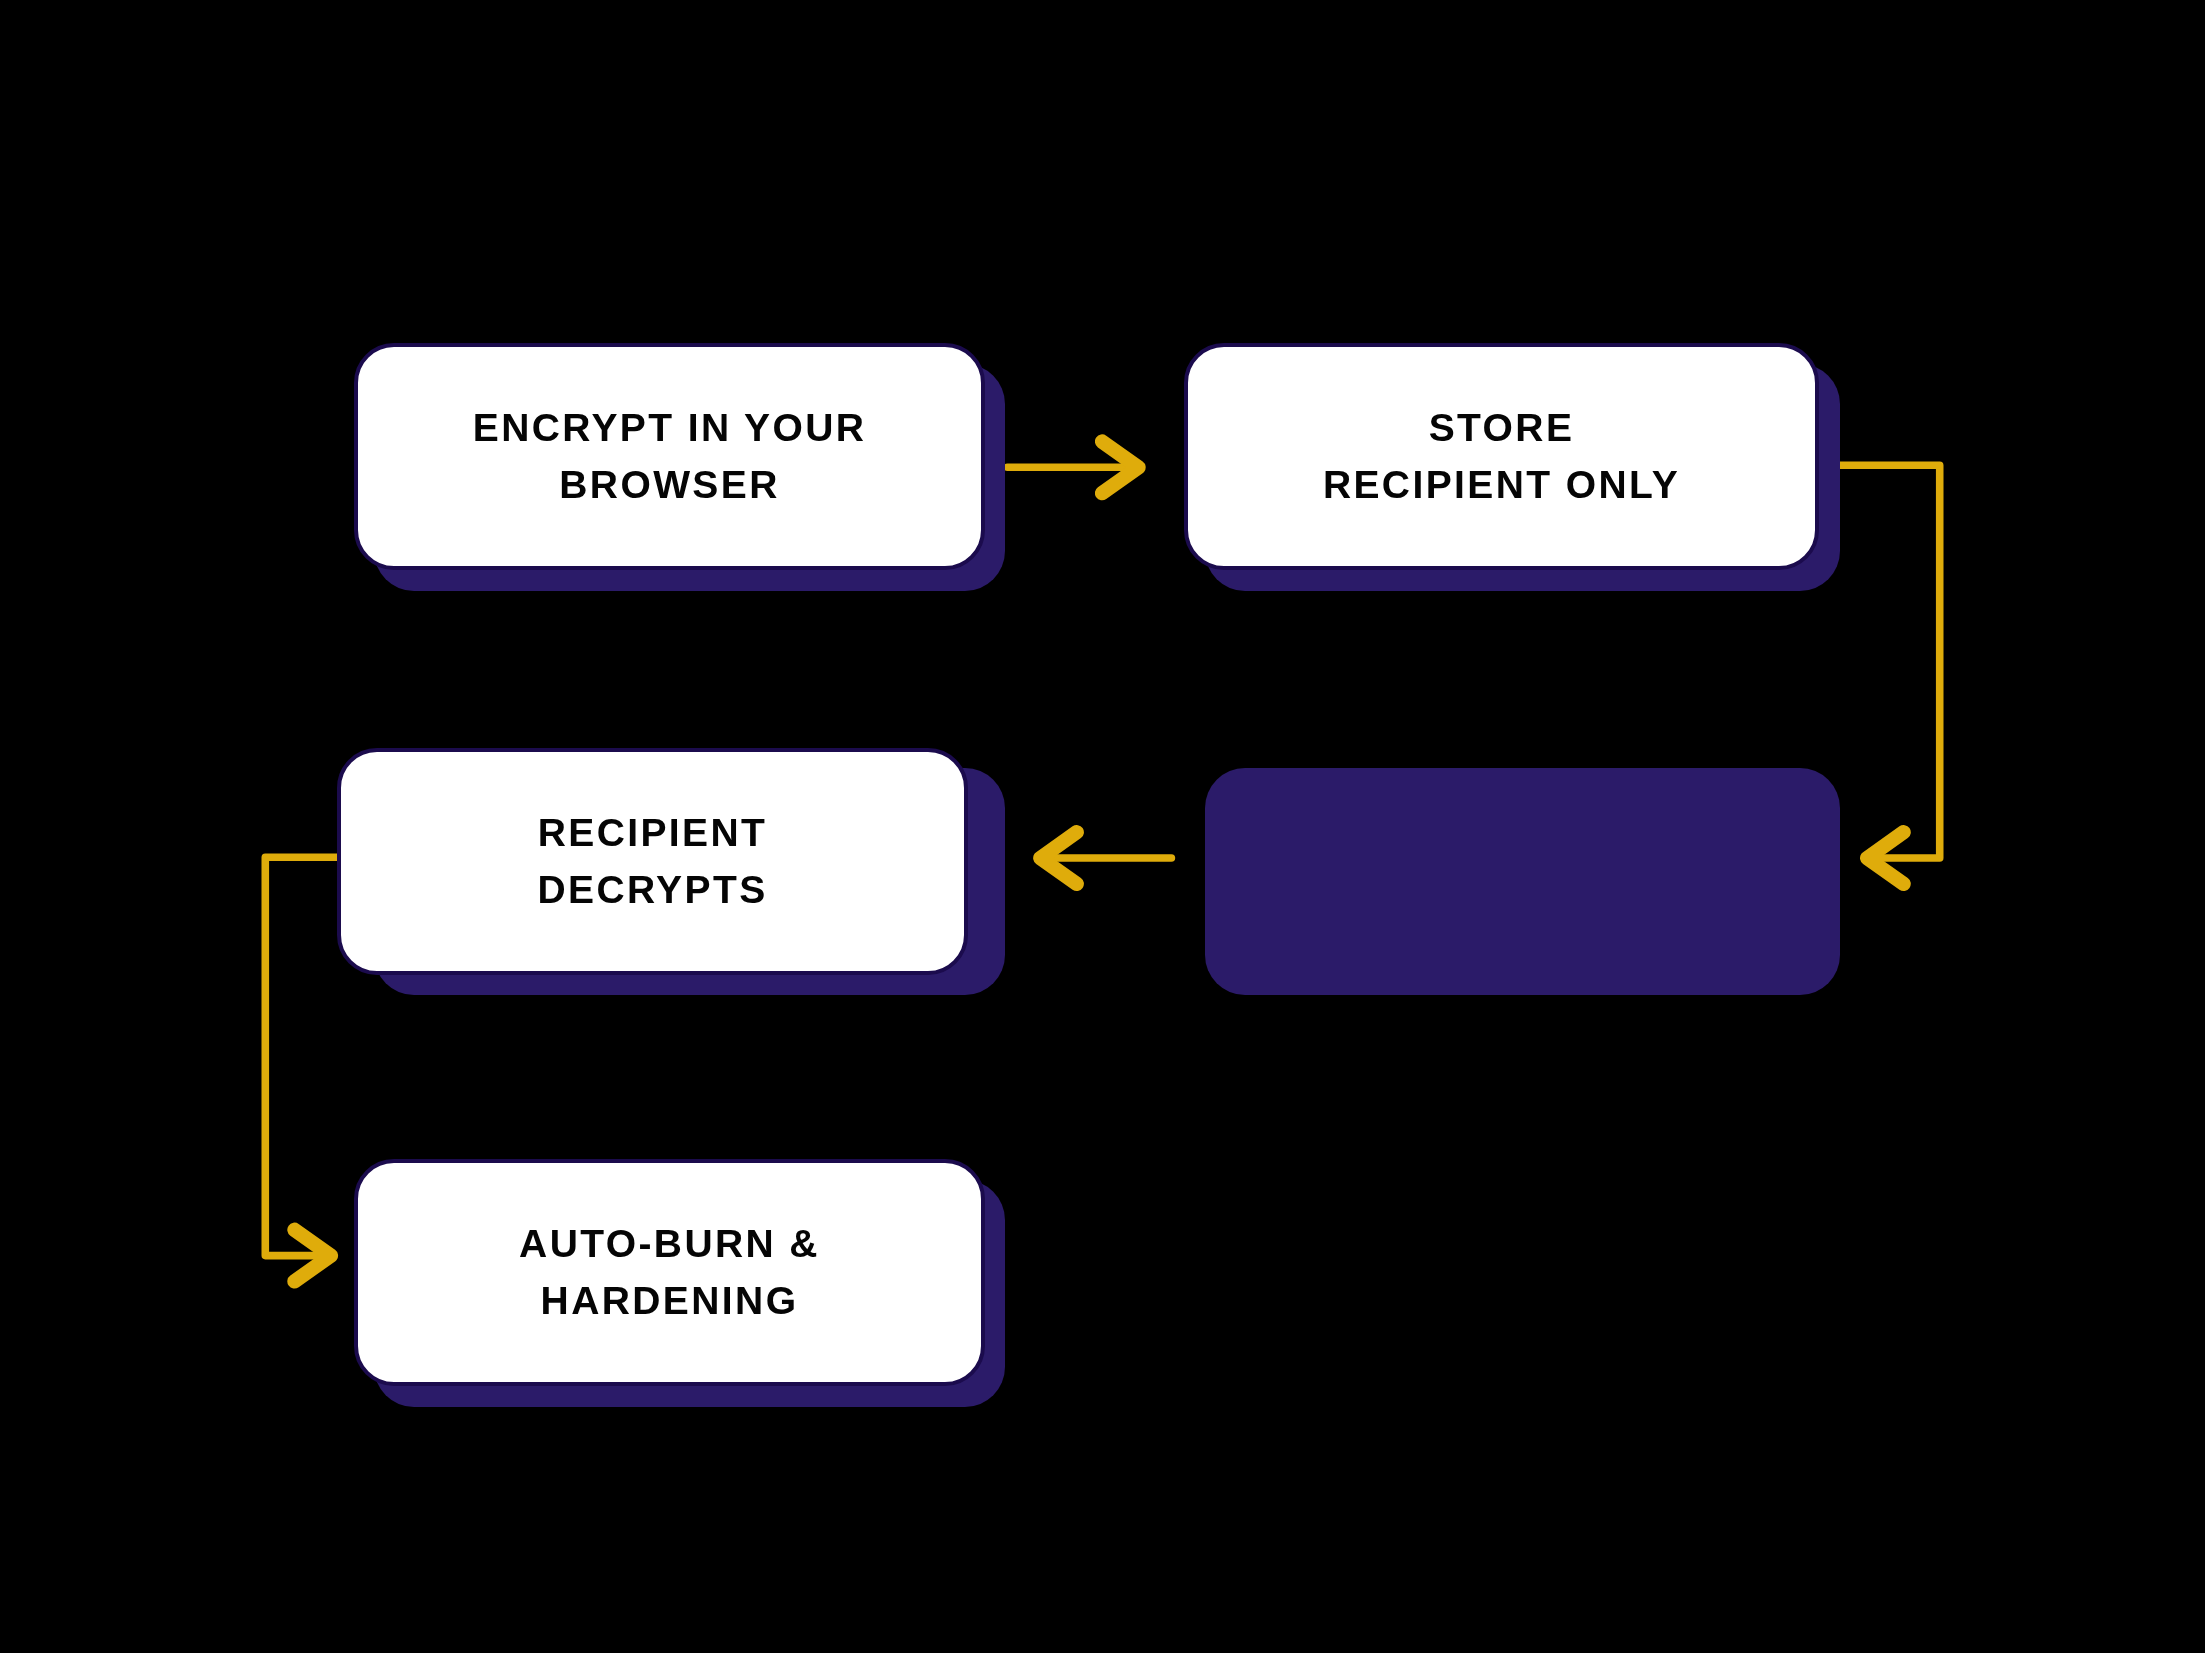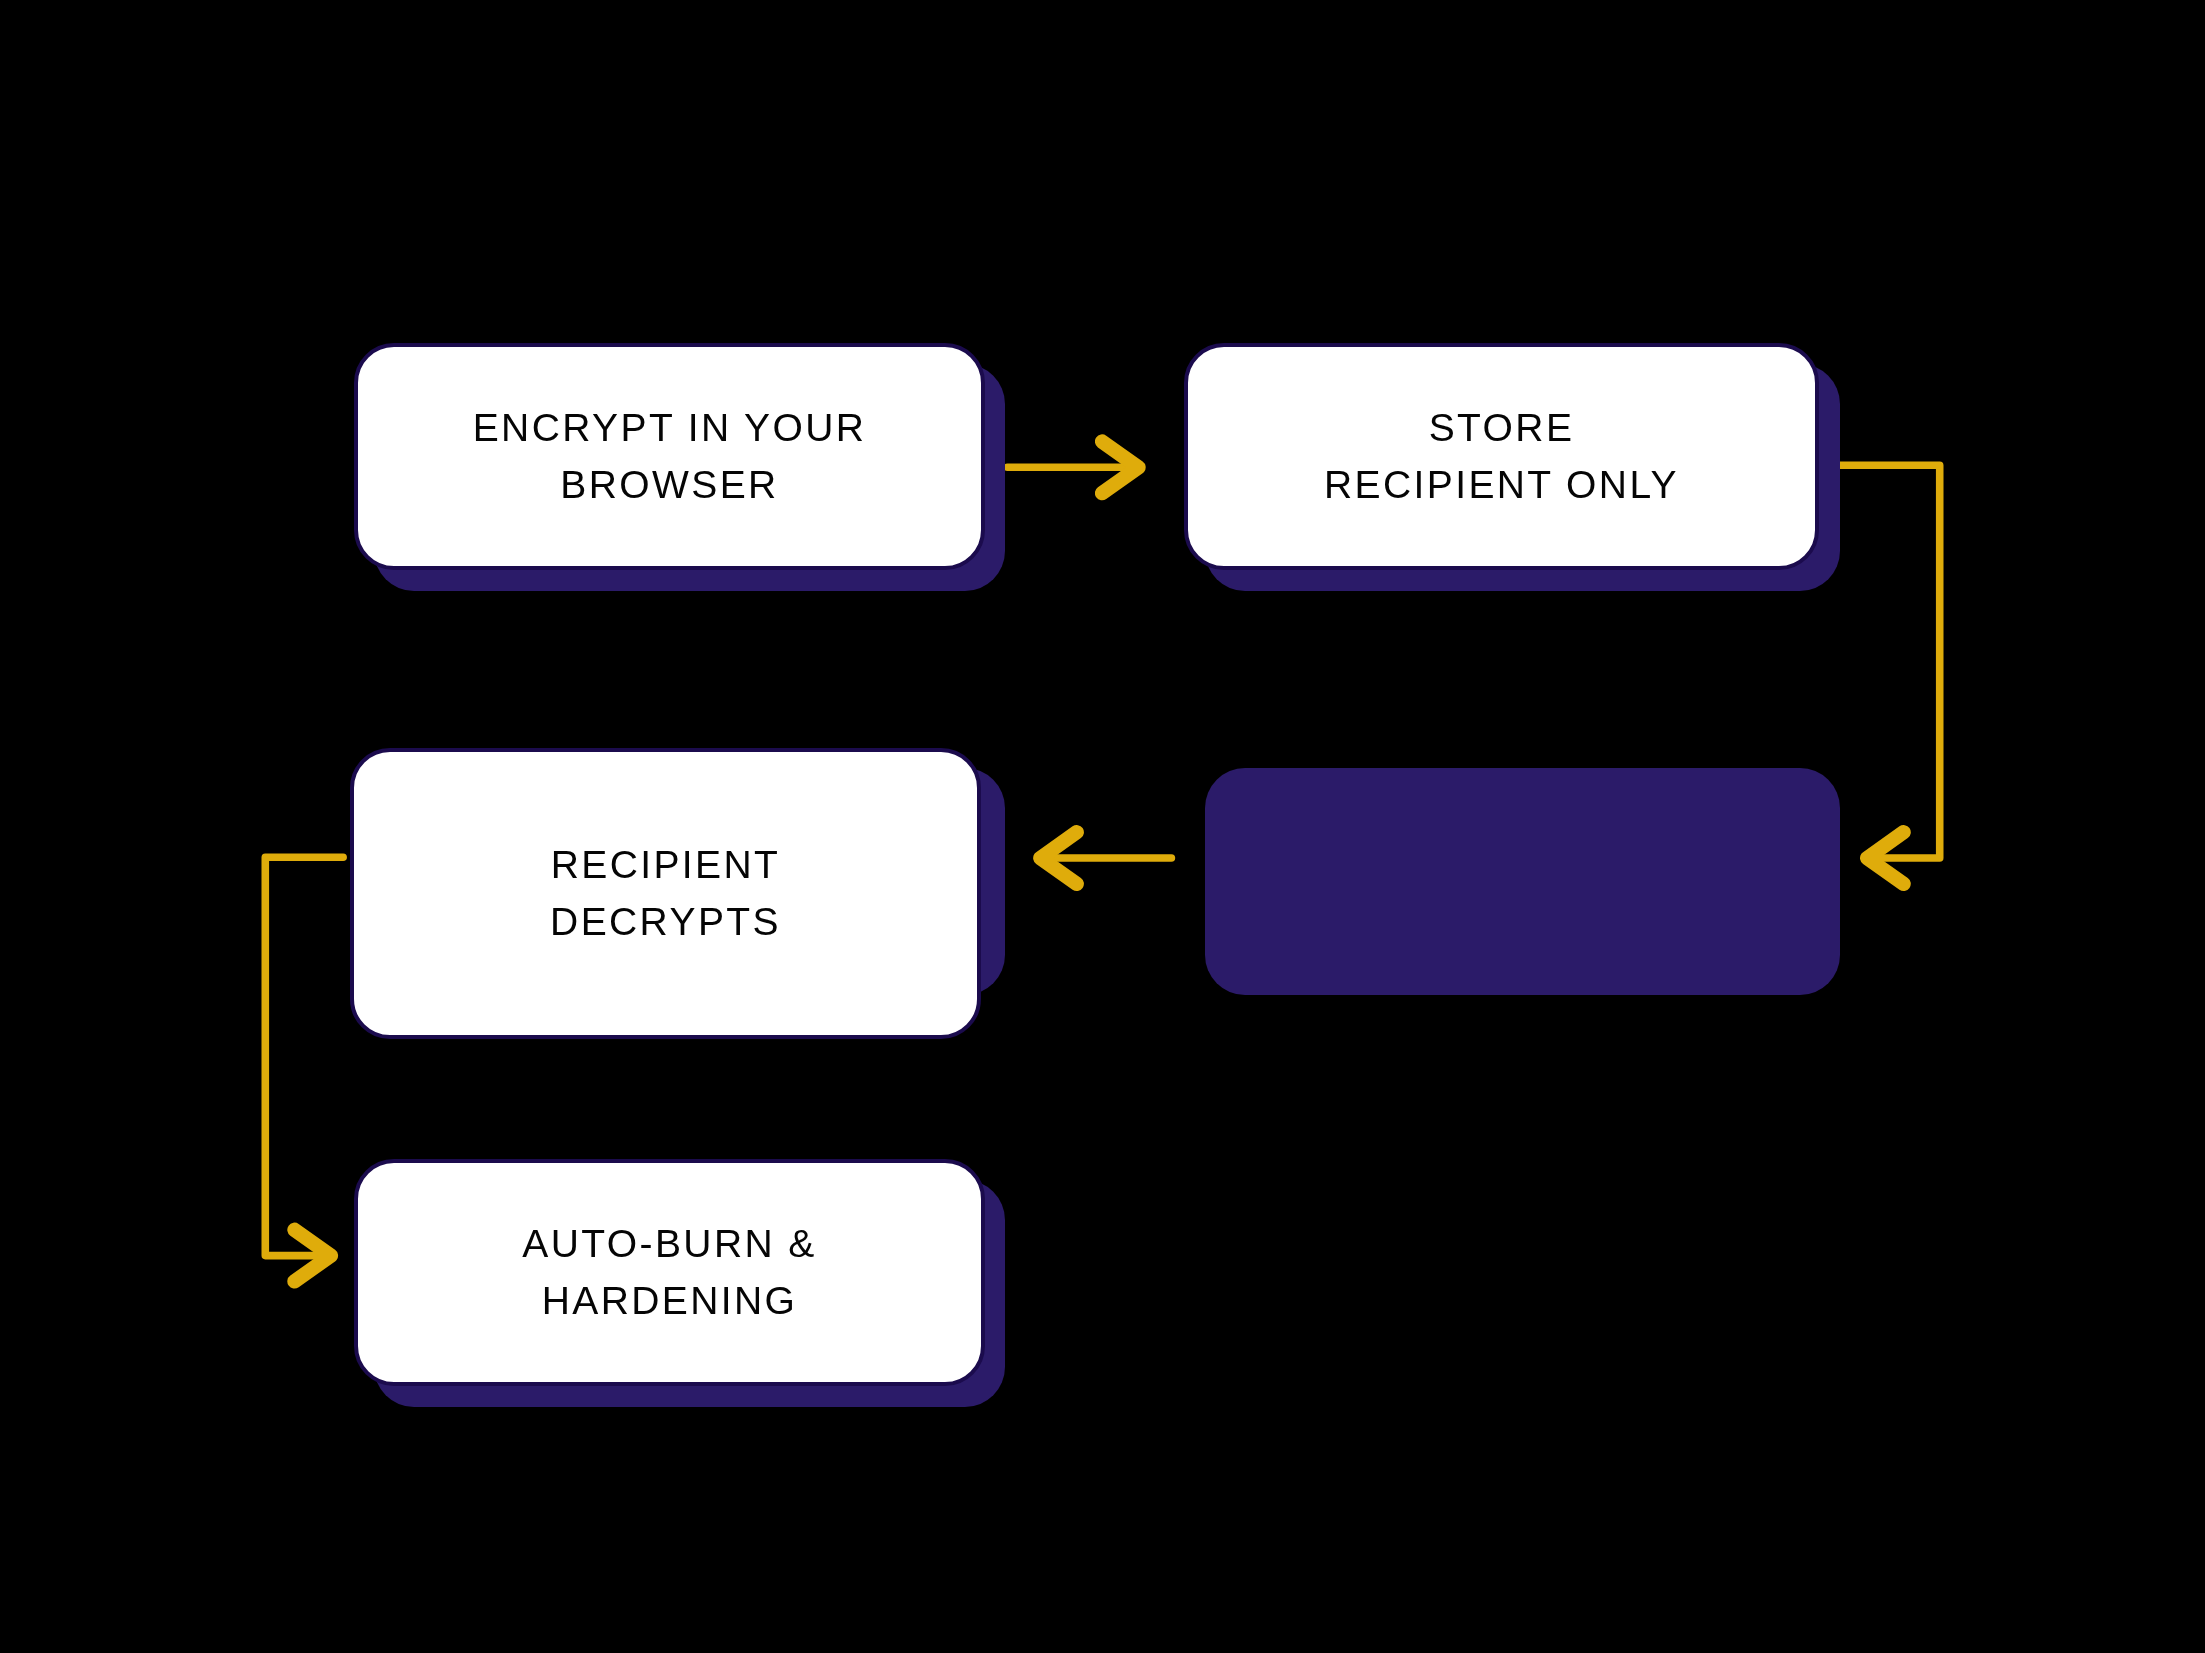--- a/index.html
+++ b/index.html
@@ -41,35 +41,35 @@
   .node-shadow {
     position: absolute;
     box-sizing: border-box;
     background: #2B1B69;
     border-radius: 40px;
     z-index: 2;
   }
   .node-label {
     color: #050505;
     font-family: "Liberation Sans", sans-serif;
-    font-weight: 400;
+    font-weight: 700;
     font-size: 39px;
     letter-spacing: 2.4px;
     line-height: 1.45;
     padding: 0 27.6px;
     white-space: pre-line;
   }
   
   .n1 { left: 354px;  top: 343px;  width: 631px; height: 227px; }
   .s1 { left: 374px;  top: 364px;  width: 631px; height: 227px; }
   .n2 { left: 1184px; top: 343px;  width: 635px; height: 227px; }
   .s2 { left: 1205px; top: 364px;  width: 635px; height: 227px; }
   .n3 { left: 1184px; top: 748px; width: 635px; height: 227px; }
   .s3 { left: 1205px; top: 768px; width: 635px; height: 227px; }
-  .n4 { left: 350px;  top: 748px; width: 631px; height: 291px; }
+  .n4 { left: 337px;  top: 748px; width: 631px; height: 227px; }
   .s4 { left: 374px;  top: 768px; width: 631px; height: 227px; }
   .n5 { left: 354px;  top: 1159px; width: 631px; height: 227px; }
   .s5 { left: 374px;  top: 1180px; width: 631px; height: 227px; }
 </style>
 </head>
 <body>
 
 <div id="stage">
 
   <svg id="flow-svg" viewBox="0 0 3200 2400" xmlns="http://www.w3.org/2000/svg" aria-hidden="true">

